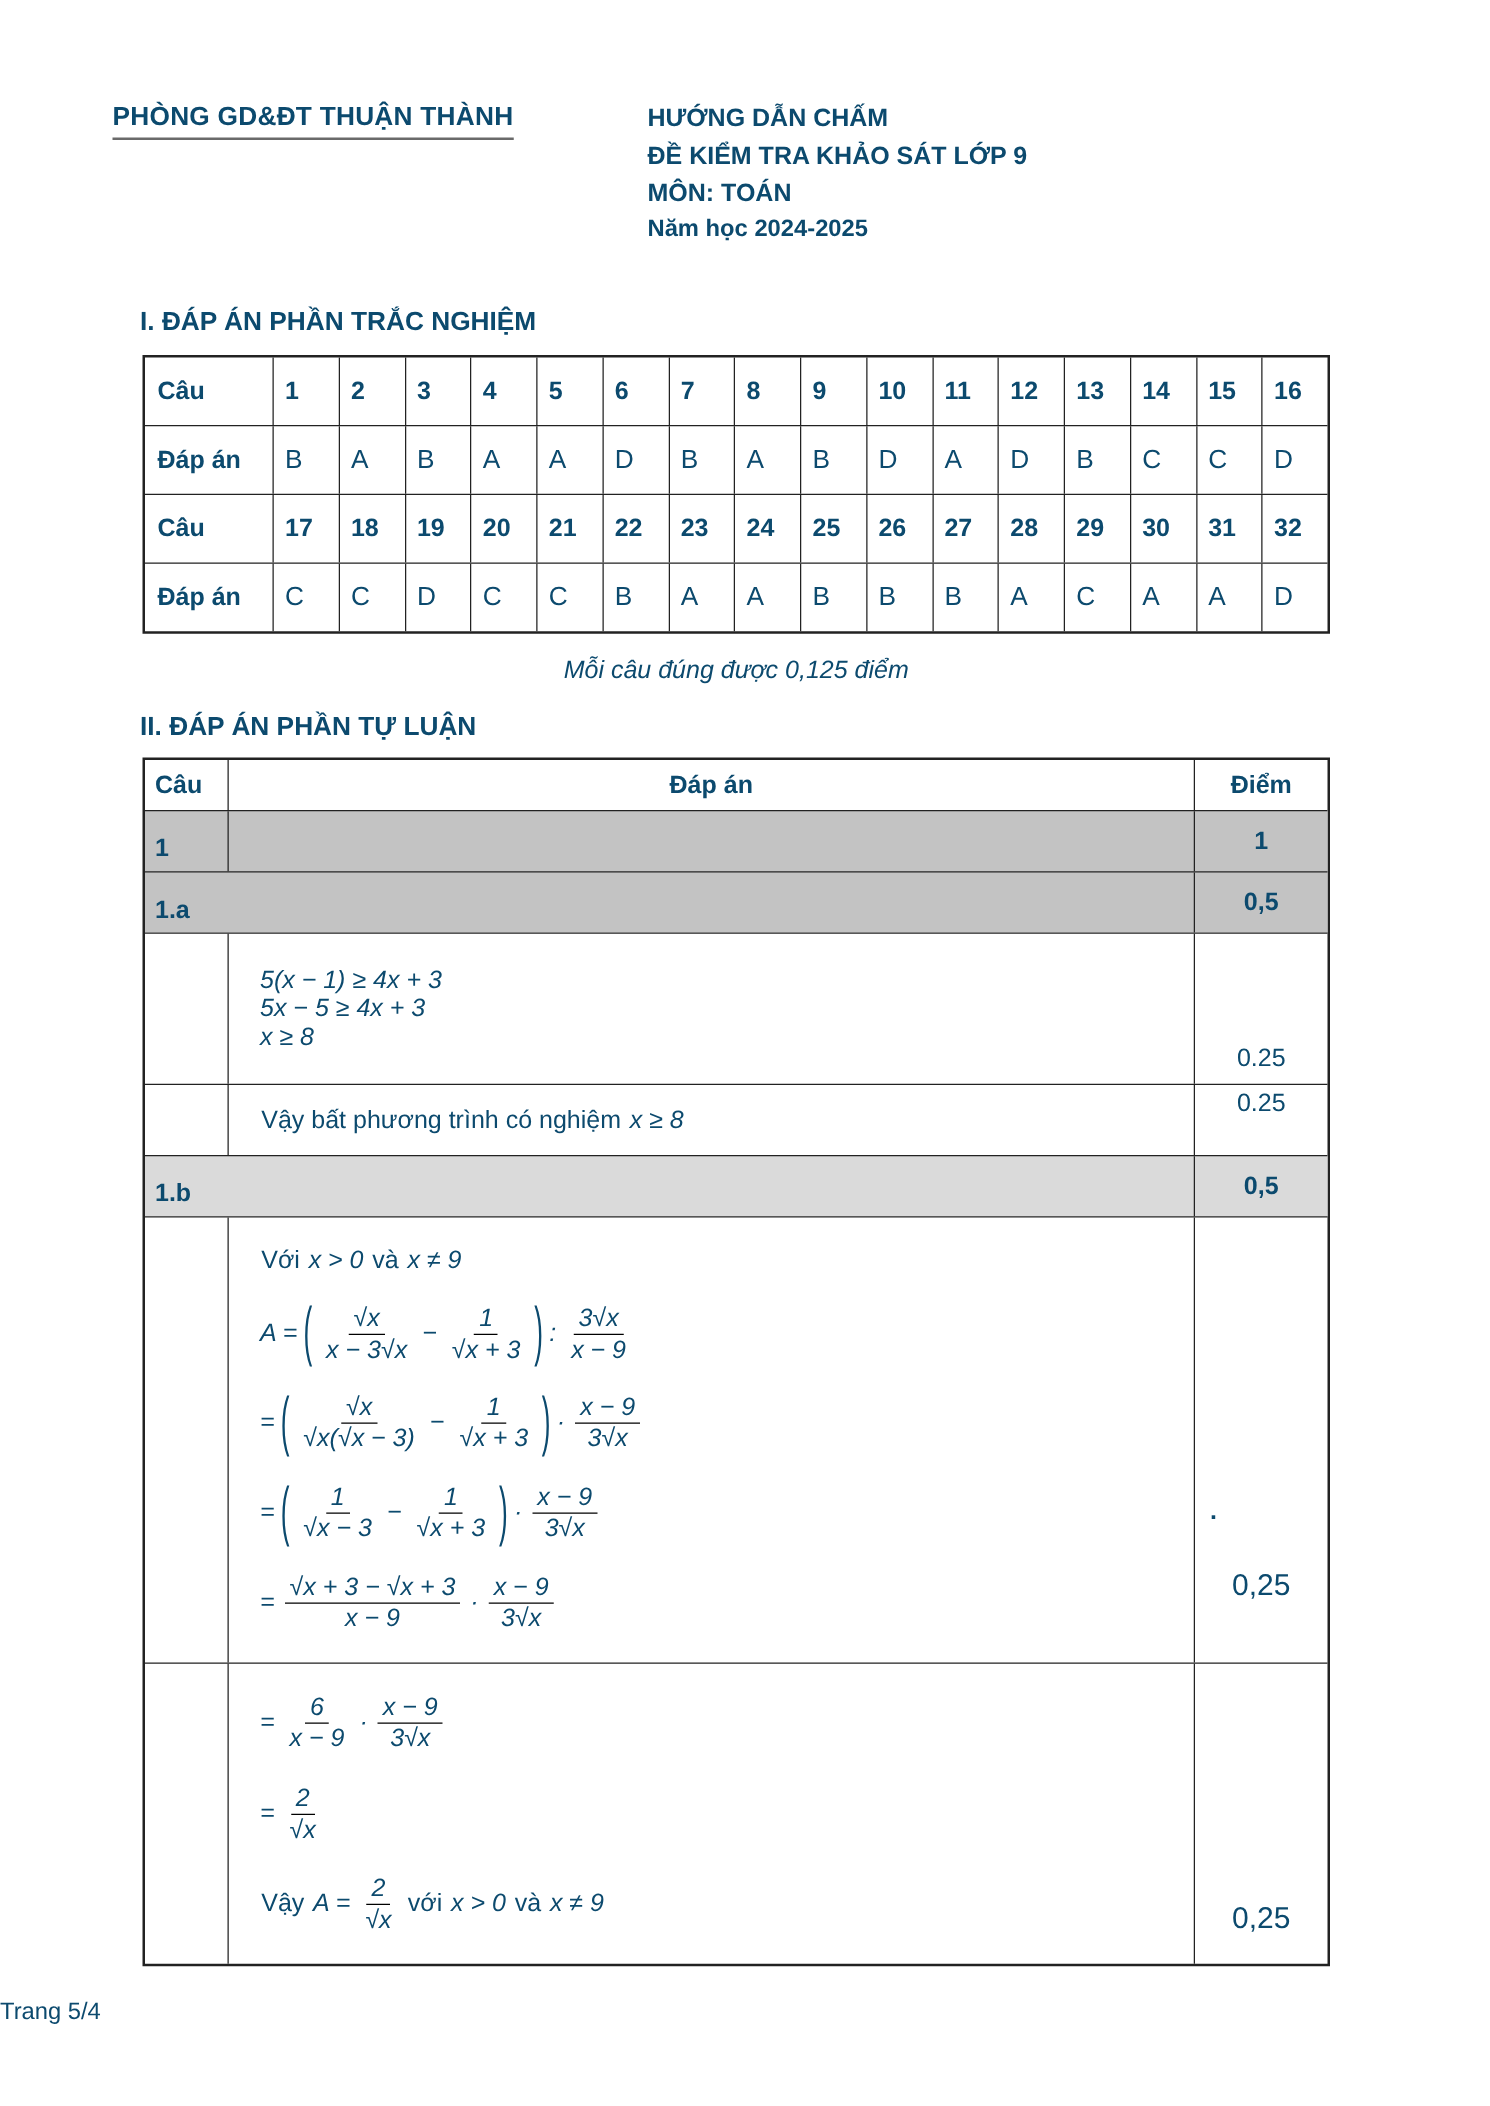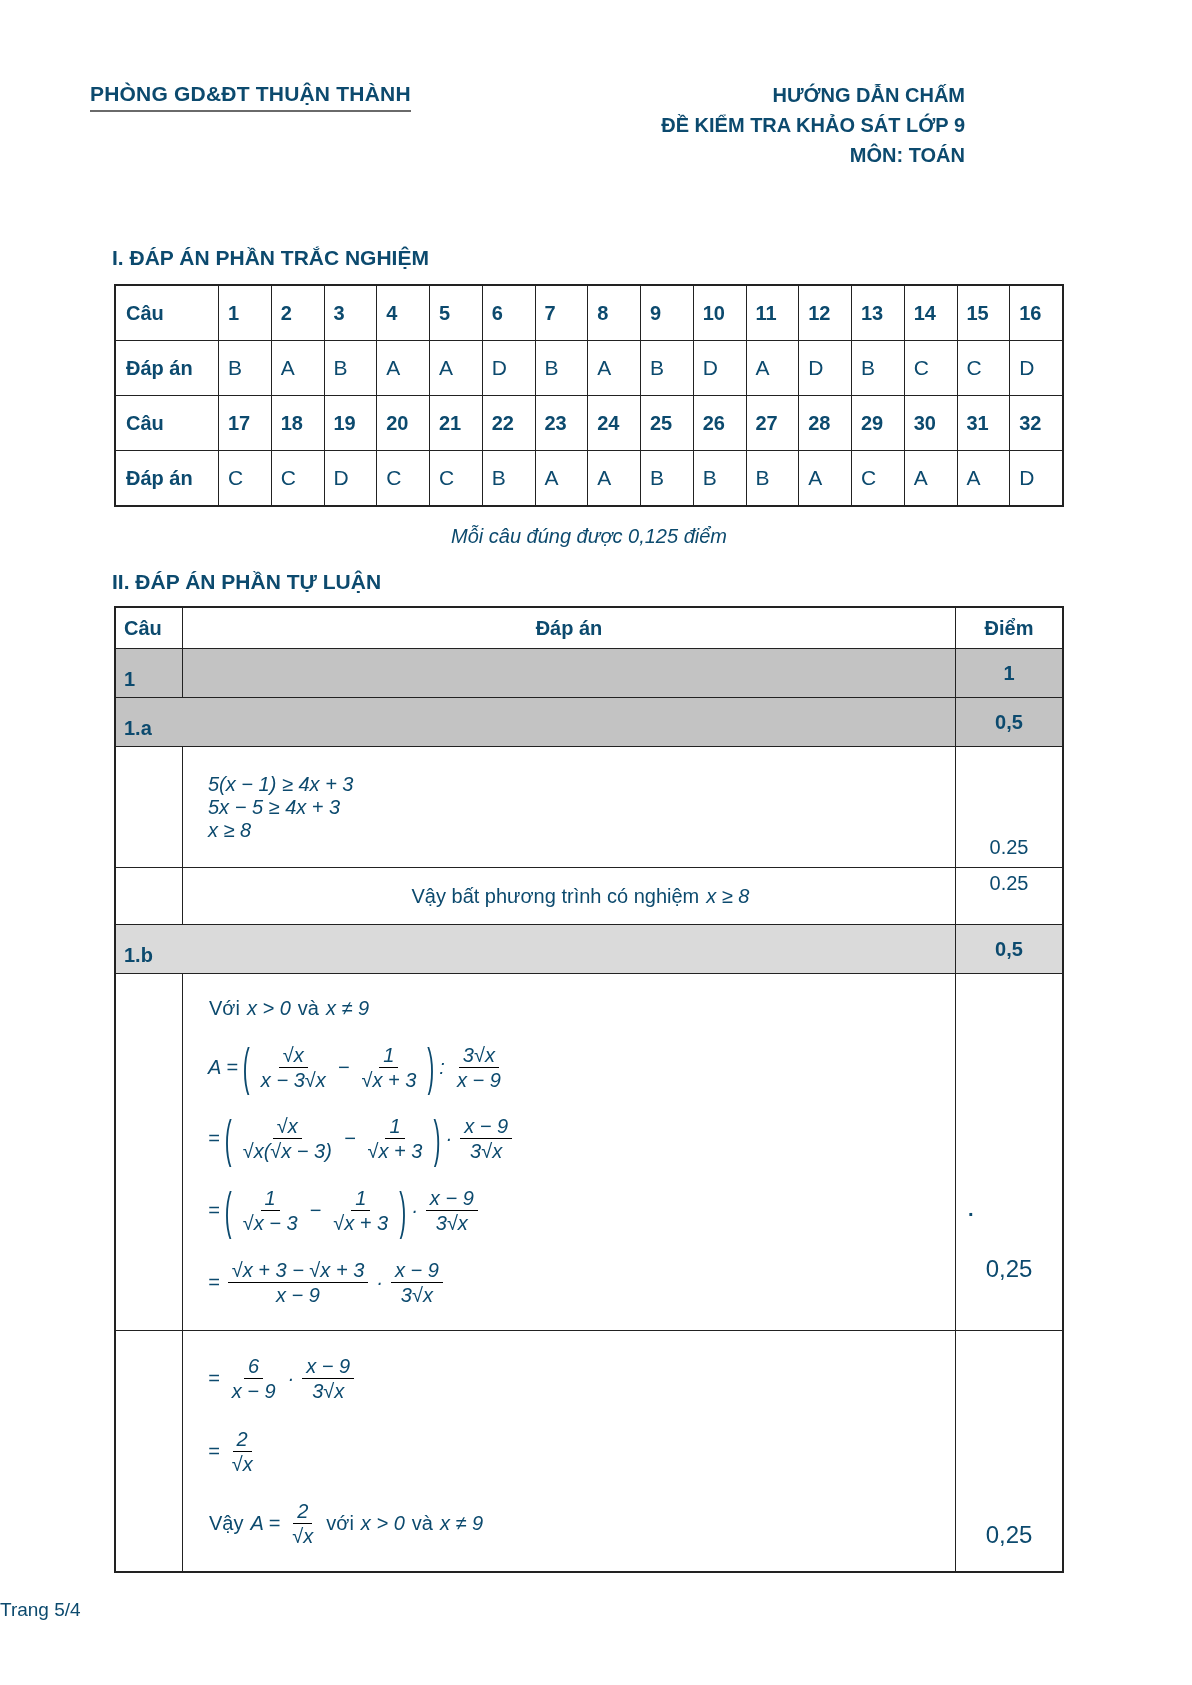--- a/index.html
+++ b/index.html
@@ -7,21 +7,21 @@
     width:1192px;height:1685px;position:relative;overflow:hidden;background:#ffffff;
     font-family:Liberation Sans, sans-serif;color:#0c4a6e;
   }
   
   .header{padding-top:82px;}
   .org{
     display:inline-block;margin-left:90px;font-weight:bold;font-size:21px;
     border-bottom:2px solid #6a6a6a;padding-bottom:4px;letter-spacing:.2px;white-space:nowrap;
   }
   .titles{
-    position:absolute;left:545px;top:80px;width:420px;text-align:right;
+    position:absolute;left:518px;top:80px;width:420px;text-align:left;
     font-weight:bold;font-size:20px;line-height:1.5;
   }
   .titles .t4{font-size:19px;}
   
   .sec-heading{margin-left:112px;font-weight:bold;font-size:21px;}
   .s1-head{margin-top:134px;}
   .s2-head{margin-top:22px;}
   
   .mc-table{
     margin:14px 0 0 114px;width:950px;border:2px solid #222;box-sizing:border-box;
@@ -38,21 +38,21 @@
   }
   .mc-row.qrow .mc-cell{font-weight:bold;font-size:20px;}
   
   .note{margin:18px 0 0 114px;width:950px;text-align:center;font-style:italic;font-size:20px;}
   
   .e-table{margin:12px 0 0 114px;width:950px;border:2px solid #222;box-sizing:border-box;}
   .e-row{display:grid;grid-template-columns:66px 1fr 107px;}
   .e-row + .e-row{border-top:1px solid #222;}
   .e-row.merged{grid-template-columns:1fr 107px;}
   .e-c{box-sizing:border-box;position:relative;}
-  .e-c2,.e-c3{border-left:1px solid #222;justify-content:center;}
+  .e-c2,.e-c3{border-left:1px solid #222;}
   .g1{background:#c3c3c3;}
   .g2{background:#dadada;gap:23px;}
   .hrow{height:40px;}
   .hrow .e-c{display:flex;align-items:center;justify-content:center;font-weight:bold;font-size:20px;}
   .hrow .e-c1{justify-content:flex-start;padding-left:8px;}
   .lblrow{height:48px;}
   .lbl{display:flex;align-items:flex-end;padding:0 0 6px 8px;font-weight:bold;font-size:20px;}
   .ptc{display:flex;align-items:center;justify-content:center;font-size:20px;}
   .bold{font-weight:bold;}
   .work1{height:120px;}
@@ -88,20 +88,21 @@
 <body>
 
 <div class="page">
 
   <div class="header">
     <div class="org">PHÒNG GD&amp;ĐT THUẬN THÀNH</div>
     <div class="titles">
       <div class="t1">HƯỚNG DẪN CHẤM</div>
       <div class="t2">ĐỀ KIỂM TRA KHẢO SÁT LỚP 9</div>
       <div class="t3">MÔN: TOÁN</div>
+      <div class="t4">Năm học 2024-2025</div>
     </div>
   </div>
 
   <div class="sec-heading s1-head">I. ĐÁP ÁN PHẦN TRẮC NGHIỆM</div>
 
   <div class="mc-table">
     <div class="mc-row qrow">
       <div class="mc-label">Câu</div>
       <div class="mc-cells"><div class="mc-cell">1</div><div class="mc-cell">2</div><div class="mc-cell">3</div><div class="mc-cell">4</div><div class="mc-cell">5</div><div class="mc-cell">6</div><div class="mc-cell">7</div><div class="mc-cell">8</div><div class="mc-cell">9</div><div class="mc-cell">10</div><div class="mc-cell">11</div><div class="mc-cell">12</div><div class="mc-cell">13</div><div class="mc-cell">14</div><div class="mc-cell">15</div><div class="mc-cell">16</div></div>
     </div>

